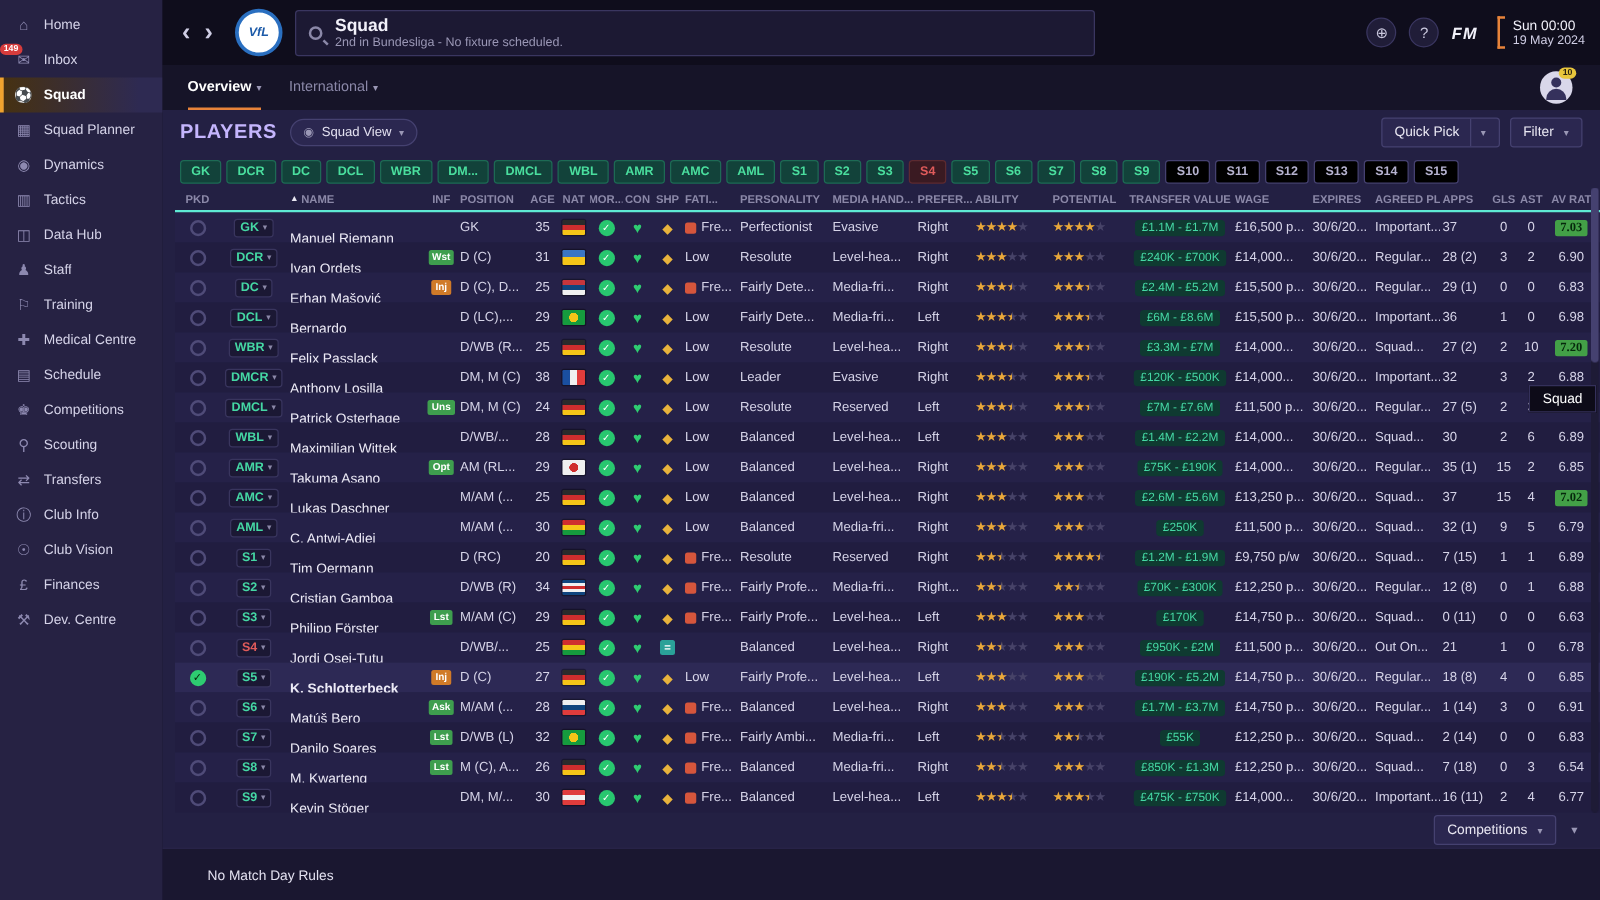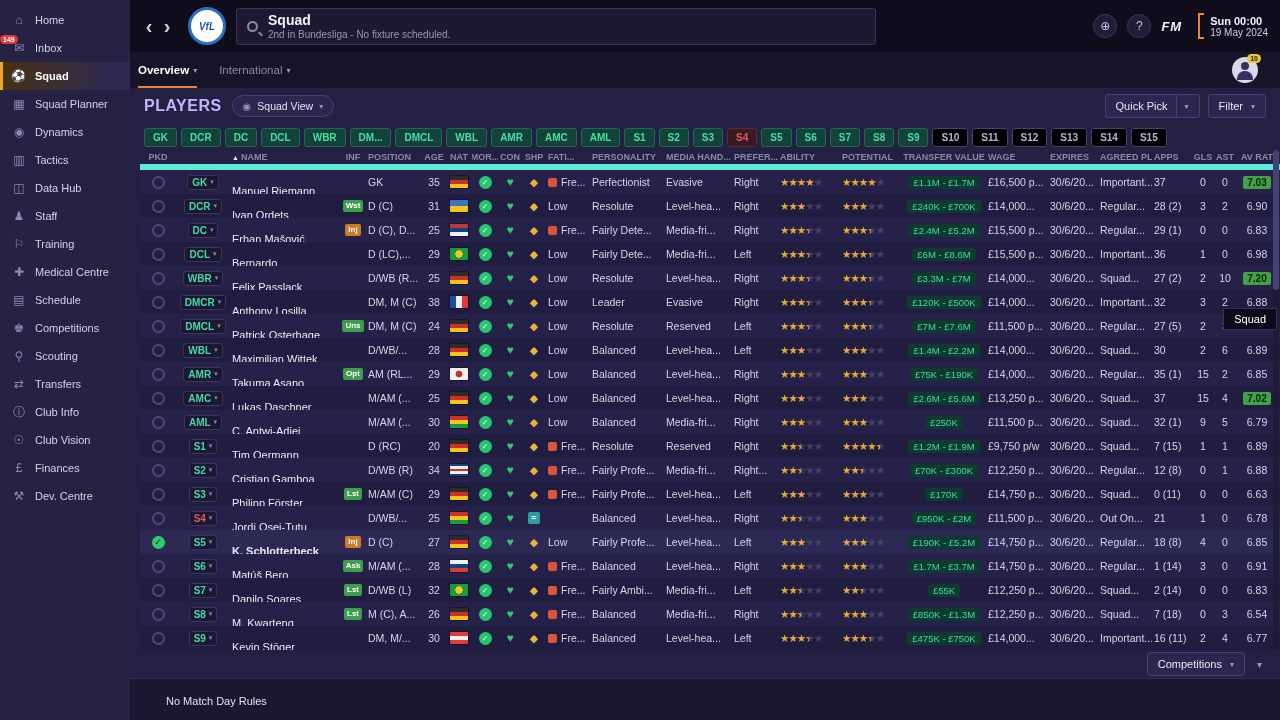--- a/index.html
+++ b/index.html
@@ -35,29 +35,29 @@
     transform:rotate(45deg); left:9px; top:10px; }
   .tb-title { font-size:14px; font-weight:bold; color:#f2f1fa; line-height:1.15; }
   .tb-sub { font-size:10px; color:#9a97b5; }
   .tb-right { margin-left:auto; display:flex; align-items:center; gap:10px; padding-right:12px; }
   .circ-icon { width:24px; height:24px; border-radius:50%; background:#201d38; border:1px solid #3a3660;
     color:#c9c7dd; font-size:12px; display:flex; align-items:center; justify-content:center; cursor:pointer; }
   .fm-logo { color:#f2f1fa; font-weight:bold; font-style:italic; font-size:13px; letter-spacing:1px; }
   .datebox { display:flex; align-items:center; gap:6px; margin-left:6px; }
   .date-bracket { width:6px; height:26px; border-left:2px solid #e8833a; border-top:2px solid #e8833a;
     border-bottom:2px solid #e8833a; flex:none; }
-  .date-l1 { font-size:11px; font-weight:bold; color:#f2f1fa; }
+  .date-l1 { font-size:11px; font-weight:normal; color:#f2f1fa; }
   .date-l2 { font-size:10px; color:#cfcde4; }
   .social { background:#7163e8; border:none; border-radius:4px; height:32px; padding:0 14px;
     color:#fff; font-weight:bold; font-size:10.5px; letter-spacing:.4px; cursor:pointer;
     display:flex; align-items:center; gap:6px; font-family:inherit; }
   .social .chev { font-size:13px; }
 
   
-  .tabstrip { height:36px; background:#161428; display:flex; align-items:center; padding-left:8px; flex:none; position:relative; }
+  .tabstrip { height:36px; background:#161428; display:flex; align-items:center; padding-left:20px; flex:none; position:relative; }
   .tab { display:flex; align-items:center; gap:4px; font-size:11.5px; color:#8b88a8; margin-right:22px;
     height:100%; cursor:pointer; }
   .tab.active { color:#fff; font-weight:bold; box-shadow:inset 0 -2px 0 #e8833a; }
   .tab .caret { font-size:8px; }
   .people-icon { position:absolute; right:22px; top:5px; width:26px; height:26px; border-radius:50%;
     background:#d9d7ea; cursor:pointer; }
   .people-icon::before { content:""; position:absolute; left:9px; top:5px; width:8px; height:8px;
     border-radius:50%; background:#35315c; }
   .people-icon::after { content:""; position:absolute; left:5px; top:14px; width:16px; height:9px;
     border-radius:8px 8px 0 0; background:#35315c; }
@@ -81,21 +81,21 @@
   .fchip { height:19px; display:flex; align-items:center; padding:0 8px; border-radius:3px;
     font-size:10px; font-weight:bold; cursor:pointer; }
   .fchip.teal { background:#12423a; color:#4ade9e; border:1px solid #1d6a54; }
   .fchip.red { background:#3a1a22; color:#e05b5b; border:1px solid #5c2a30; }
   .fchip.plain { background:#000000; color:#b6b3d0; border:1px solid #454170; }
 
   
   .table { padding-left:10px; flex:none; }
   .thead, .row { display:grid;
     grid-template-columns:36px 54px 110px 26px 56px 24px 26px 26px 24px 24px 44px 74px 68px 46px 62px 62px 84px 62px 50px 54px 40px 22px 22px 42px; }
-  .thead { height:20px; border-bottom:6px solid #5eead4; }
+  .thead { height:20px; border-bottom:2px solid #5eead4; }
   .hcell { font-size:9px; font-weight:bold; color:#8b88a8; display:flex; align-items:center;
     overflow:hidden; white-space:nowrap; padding:0 2px; cursor:pointer; }
   .sort { color:#e9e7f2; font-size:7px; margin-right:2px; }
   .row { height:24px; cursor:pointer; }
   .row:nth-child(odd) { background:#252148; }
   .row:nth-child(even) { background:#211d40; }
   .row.checked { background:#2d2955; }
   .cell { display:flex; align-items:center; overflow:hidden; white-space:nowrap; padding:0 2px;
     font-size:10.5px; color:#d6d4e8; }
   .a-c { justify-content:center; }
@@ -117,21 +117,21 @@
   .shp { color:#e8b33c; font-size:11px; }
   .shp-eq { width:12px; height:12px; border-radius:2px; background:#2aa198; color:#fff; font-size:9px;
     font-weight:bold; display:flex; align-items:center; justify-content:center; }
   .fat-ico { display:inline-block; width:9px; height:9px; border-radius:2px; background:#d6563c; margin-right:4px; flex:none; }
   .stars { display:flex; letter-spacing:-1px; }
   .star { color:#474368; font-size:10.5px; }
   .star.full { color:#e9a83a; }
   .star.half { background:linear-gradient(90deg,#e9a83a 50%,#474368 50%);
     -webkit-background-clip:text; background-clip:text; color:transparent; }
   .val-chip { background:#0f3a31; color:#45d8a4; border-radius:3px; padding:1px 5px; font-size:9.5px; }
-  .rate-badge { background:#43a047; color:#06280c; font-weight:bold; border-radius:2px; padding:1px 4px; font-size:10px; }
+  .rate-badge { background:#43a047; color:#06280c; font-weight:bold; border-radius:2px; padding:1px 4px; font-size:10px;font-family:Liberation Serif, serif; }
   .rate { color:#d6d4e8; }
 
   
   .bottom-row { height:28px; display:flex; align-items:center; justify-content:flex-end; gap:8px;
     padding-right:14px; flex:none; margin-top:auto; }
   .chev-btn { color:#9a97b5; font-size:10px; cursor:pointer; padding:2px 4px; }
   .footer-note { height:44px; background:#1a1730; border-top:1px solid #2c2850; flex:none;
     display:flex; align-items:center; padding-left:36px; font-size:11px; color:#e3e1f0; }
 
   .tooltip { position:fixed; right:3px; top:308px; background:#0d0b18; border:1px solid #34305a;

